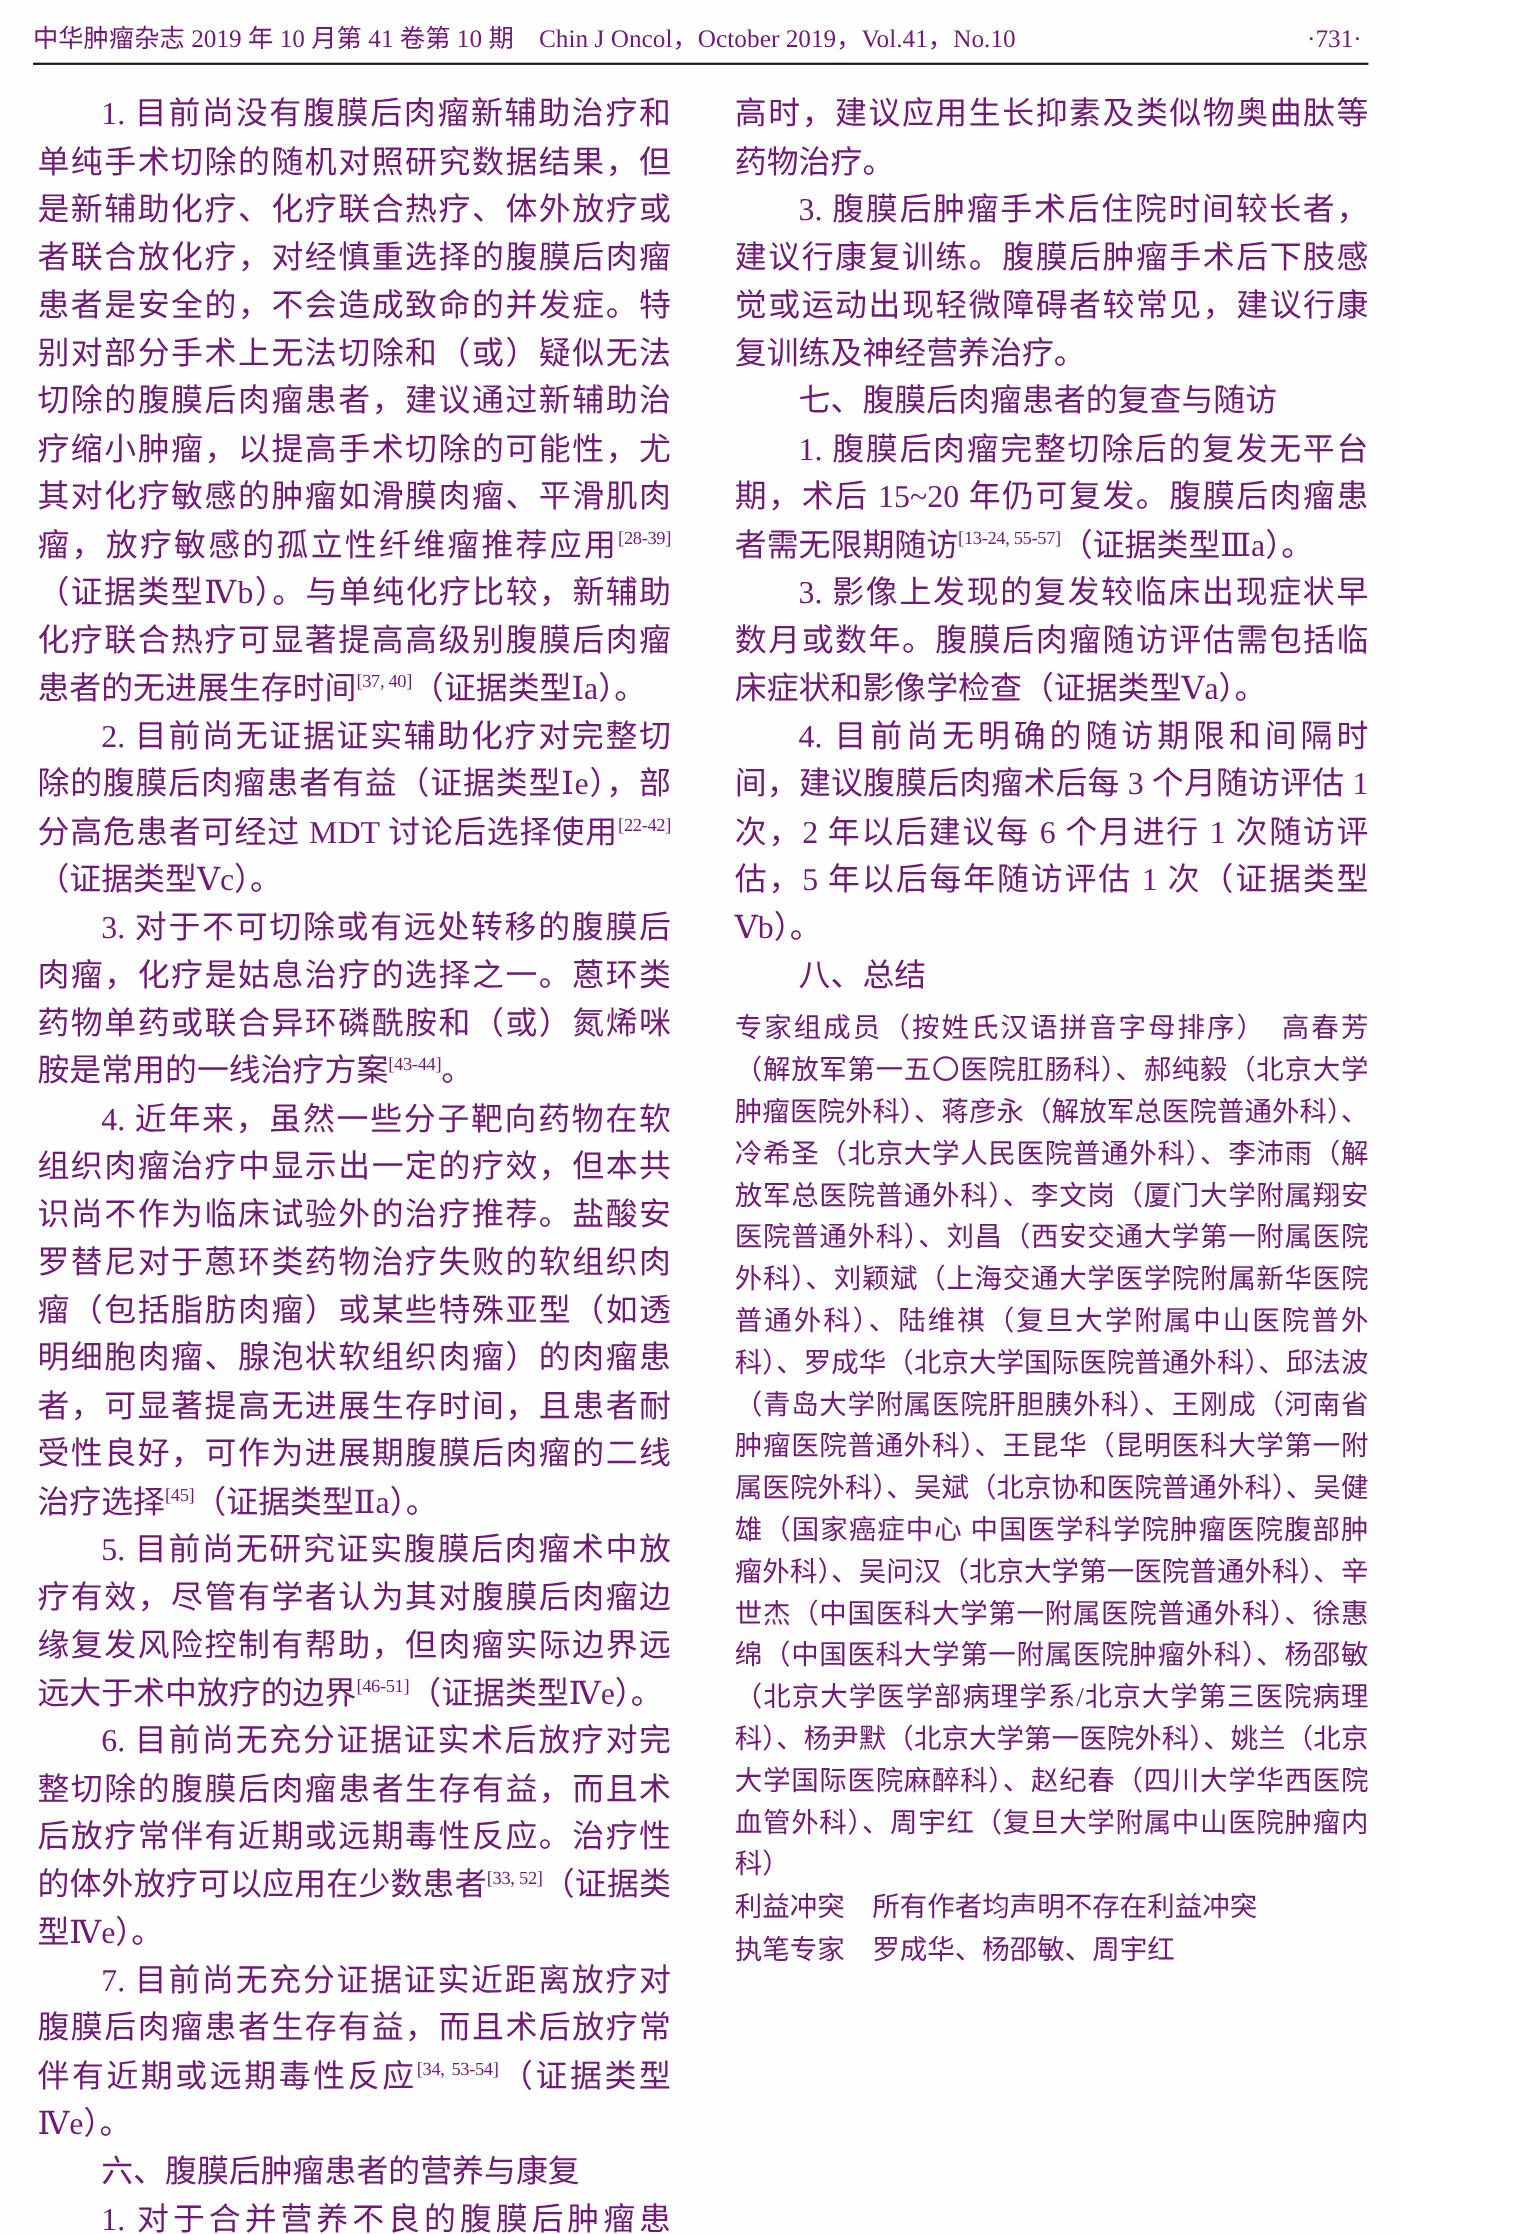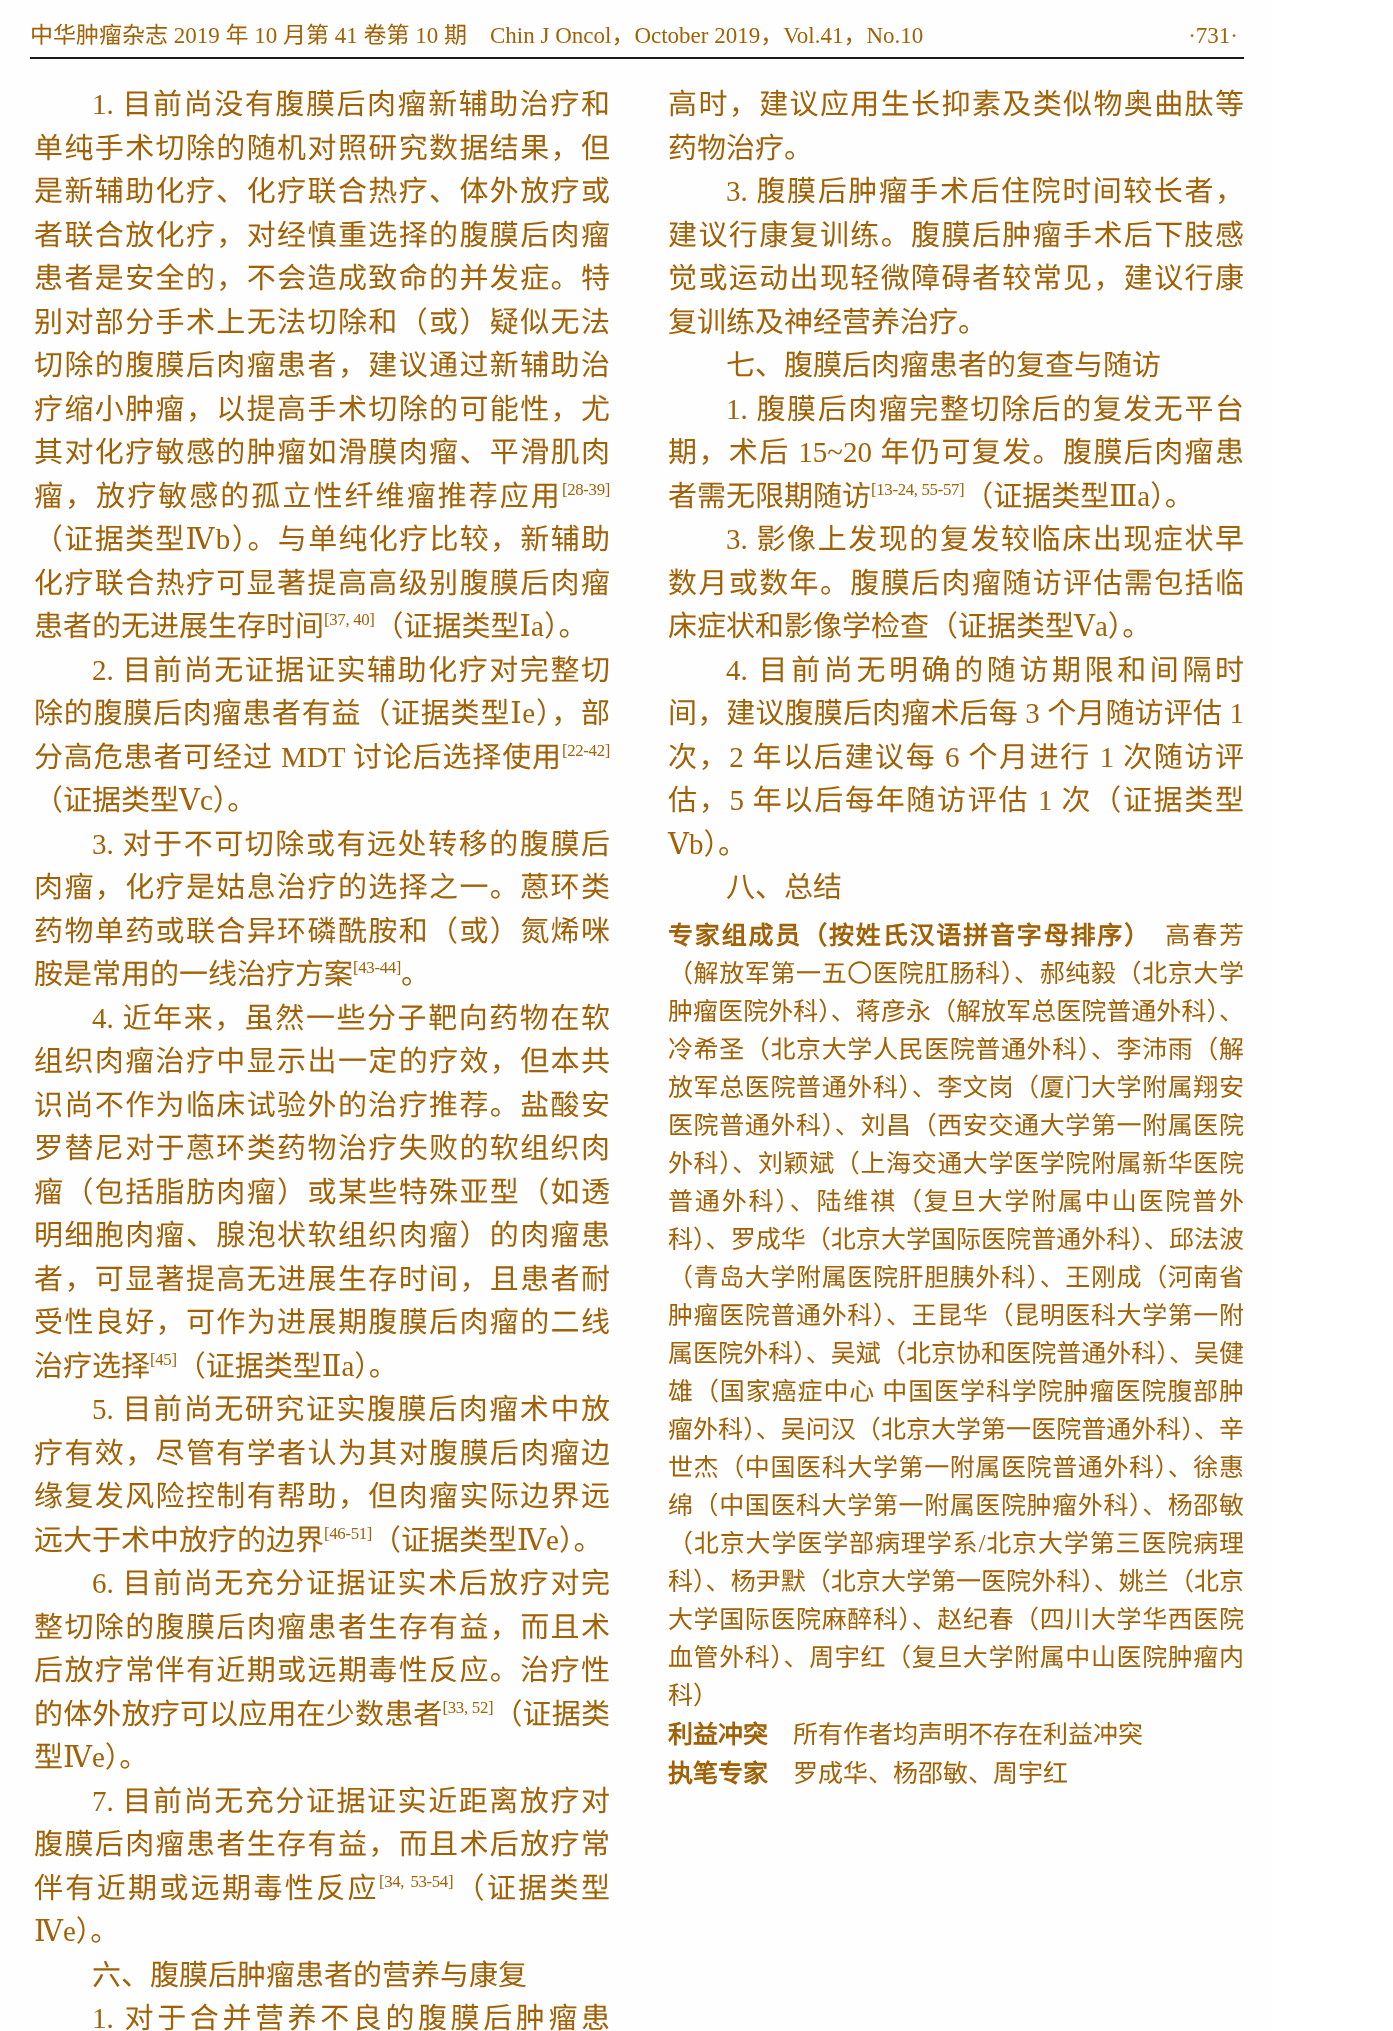--- a/index.html
+++ b/index.html
@@ -2,21 +2,21 @@
 <html lang="zh-CN"><head>
 <meta charset="utf-8">
 <title>Chin J Oncol Page 731</title>
 <style>
   html, body { margin: 0; padding: 0; background: #ffffff; }
   .page {
     position: relative;
     width: 1274px;
     height: 2031px;
     background: #fefefe;
-    color: #a16207;
+    color: #701a75;
     overflow: hidden;
     box-sizing: border-box;
     font-family: "Liberation Serif", "DejaVu Serif", serif;
   }
   .header {
     display: flex;
     justify-content: space-between;
     align-items: baseline;
     margin: 0 30px;
     padding-top: 16px;
@@ -44,21 +44,21 @@
   .no-indent { text-indent: 0; }
   sup { font-size: 0.58em; line-height: 0; vertical-align: super; letter-spacing: -0.02em; }
   .expert-block {
     font-size: 25px;
     line-height: 38px;
     margin-top: 6px;
   }
   .expert-block p { text-indent: 0; }
   .bold-label {
     font-family: "Liberation Sans", "DejaVu Sans", sans-serif;
-    font-weight: 700;
+    font-weight: 400;
   }
 </style>
 </head>
 <body>
 
 <div class="page">
 
   <div class="header">
     <span>中华肿瘤杂志 2019 年 10 月第 41 卷第 10 期　Chin J Oncol，October 2019，Vol.41，No.10</span>
     <span class="page-no">·731·</span>

